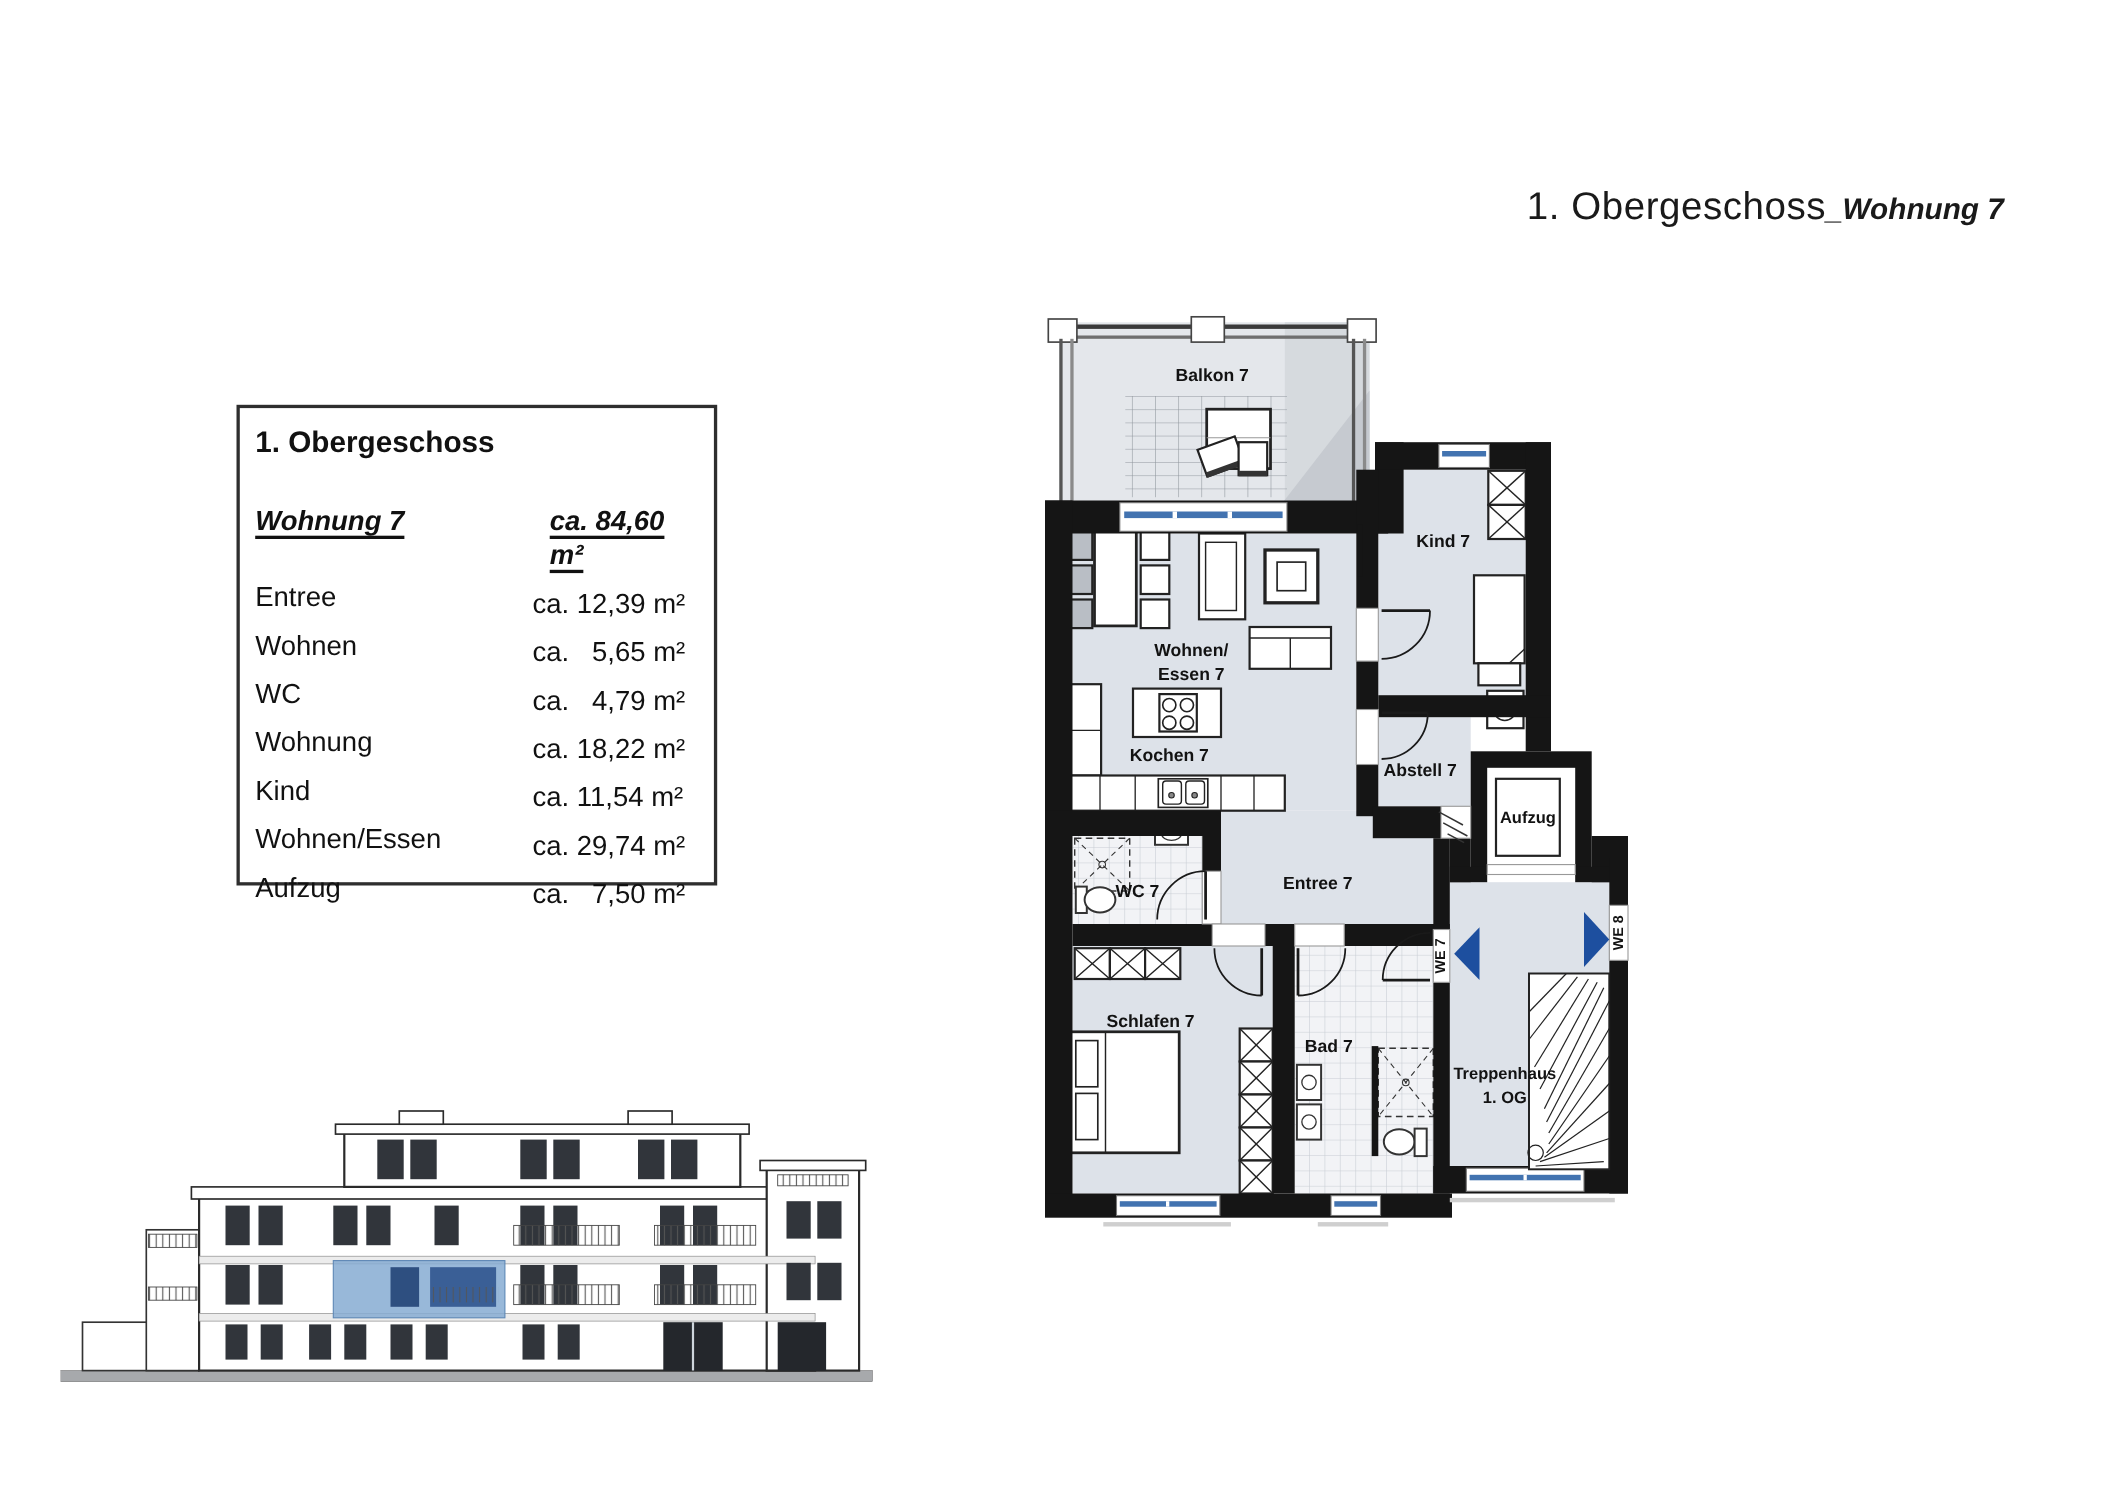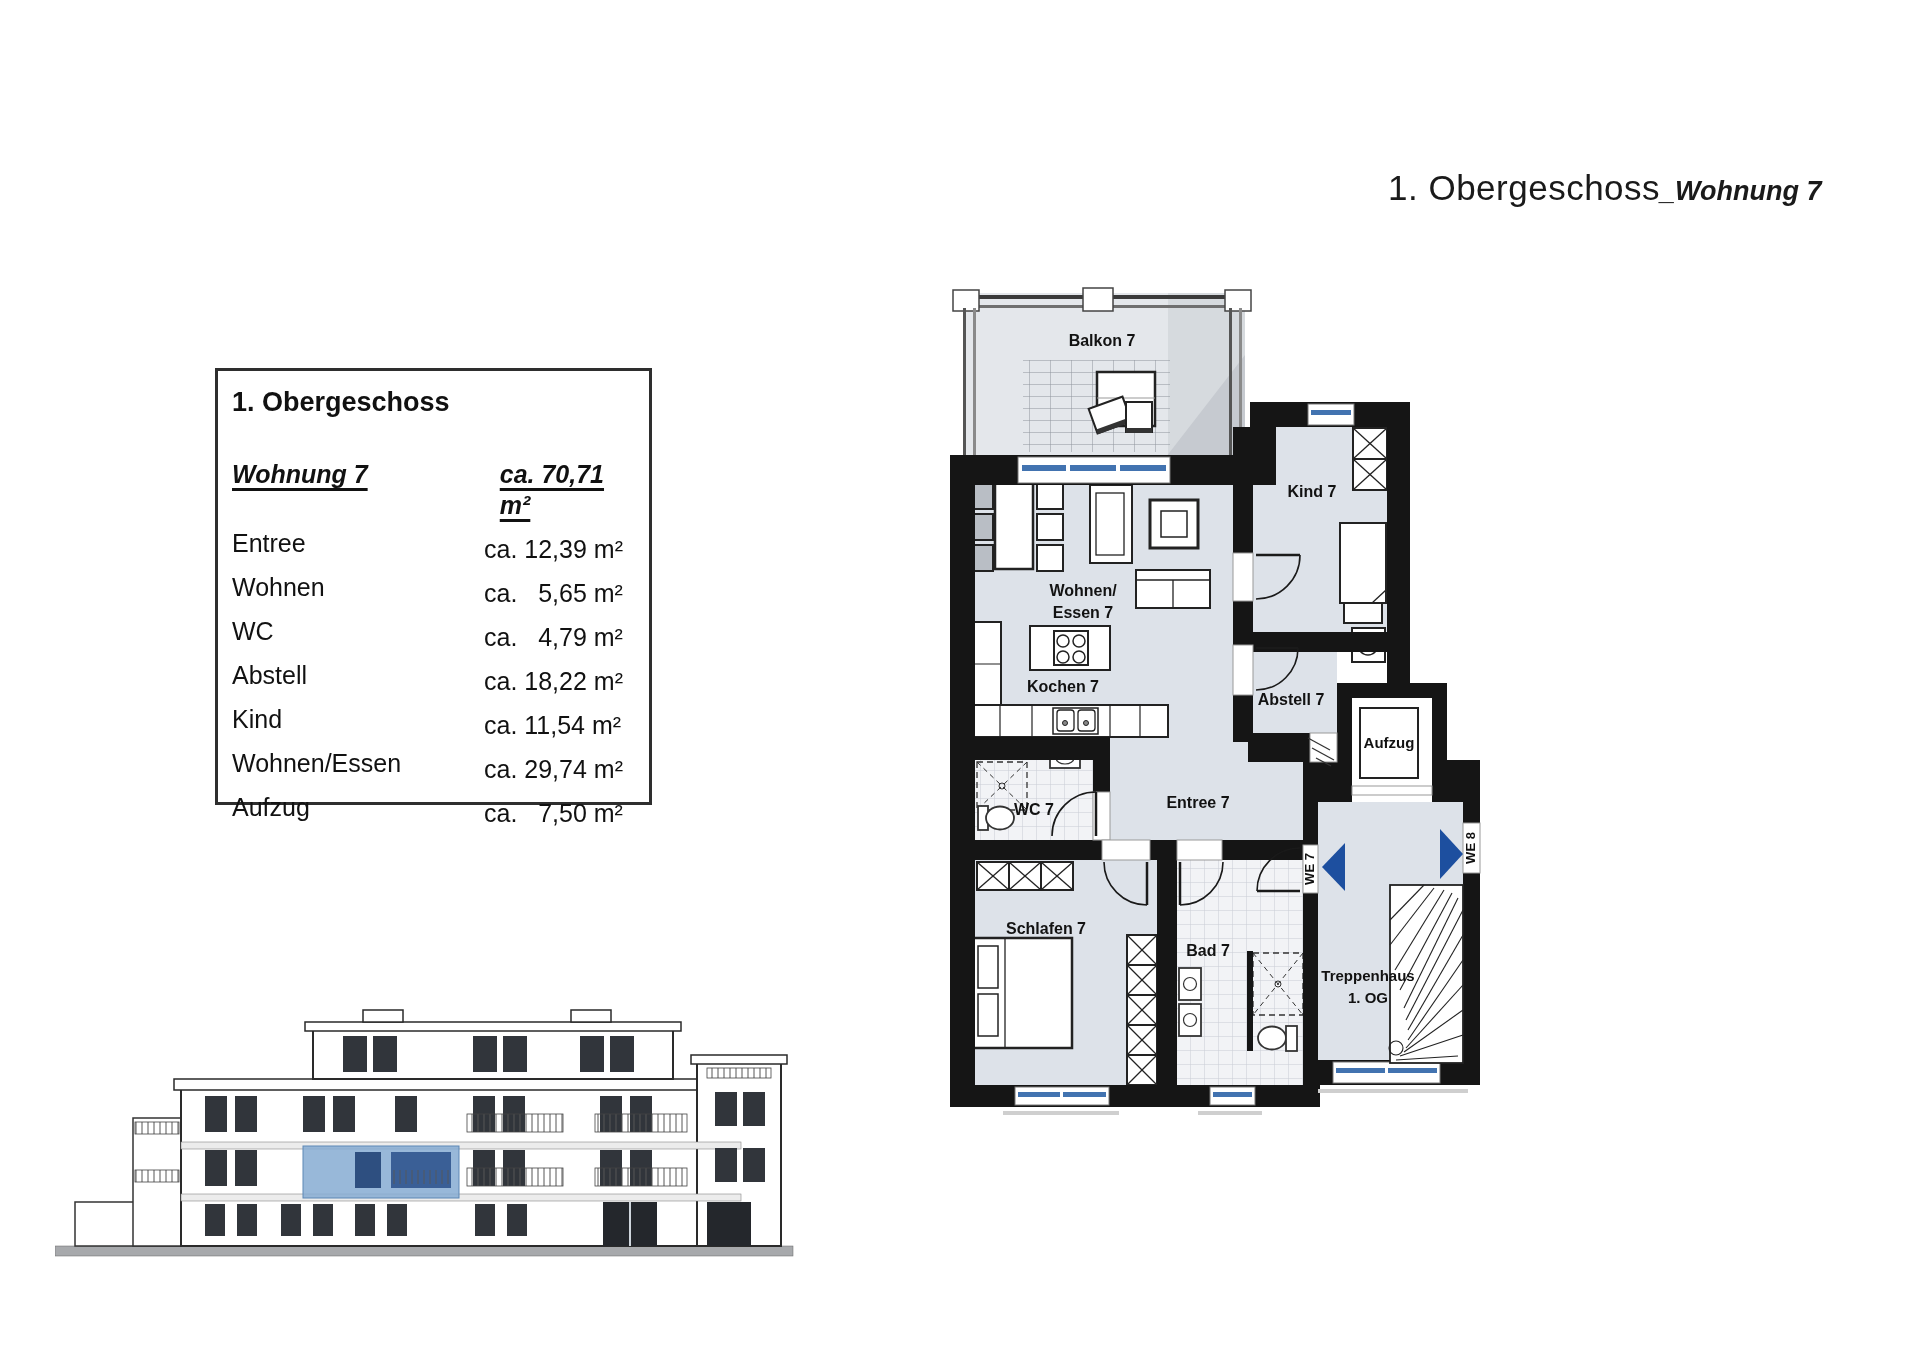--- a/index.html
+++ b/index.html
@@ -30,36 +30,36 @@
 <body>
 
 <div class="page-title">
   <span class="main">1. Obergeschoss</span><span class="suffix">_Wohnung 7</span>
 </div>
 
 <div class="area-table">
   <div class="heading">1. Obergeschoss</div>
   <div class="hdr-row">
     <div class="u"><span>Wohnung 7</span></div>
-    <div><span>ca. 70,71 m²</span></div>
+    <div><span>ca. 84,60 m²</span></div>
   </div>
   <div class="t-row">
       <span class="lbl">Entree</span>
       <span class="val">ca. 12,39 m²</span>
     </div>
   <div class="t-row">
       <span class="lbl">Wohnen</span>
       <span class="val">ca.   5,65 m²</span>
     </div>
   <div class="t-row">
       <span class="lbl">WC</span>
       <span class="val">ca.   4,79 m²</span>
     </div>
   <div class="t-row">
-      <span class="lbl">Abstell</span>
+      <span class="lbl">Wohnung</span>
       <span class="val">ca. 18,22 m²</span>
     </div>
   <div class="t-row">
       <span class="lbl">Kind</span>
       <span class="val">ca. 11,54 m²</span>
     </div>
   <div class="t-row">
       <span class="lbl">Wohnen/Essen</span>
       <span class="val">ca. 29,74 m²</span>
     </div>

